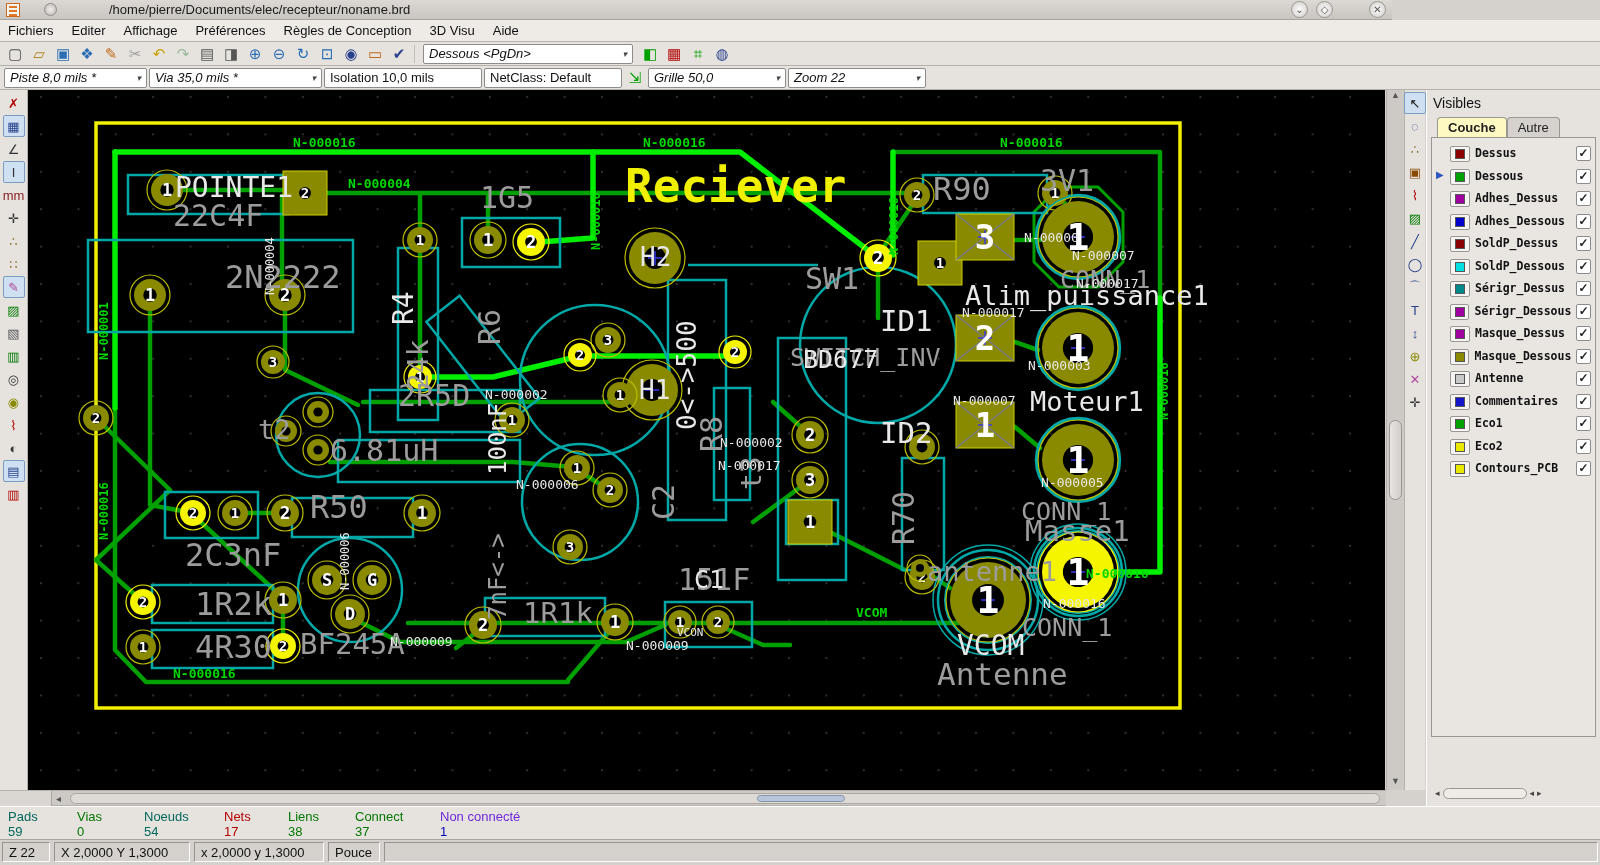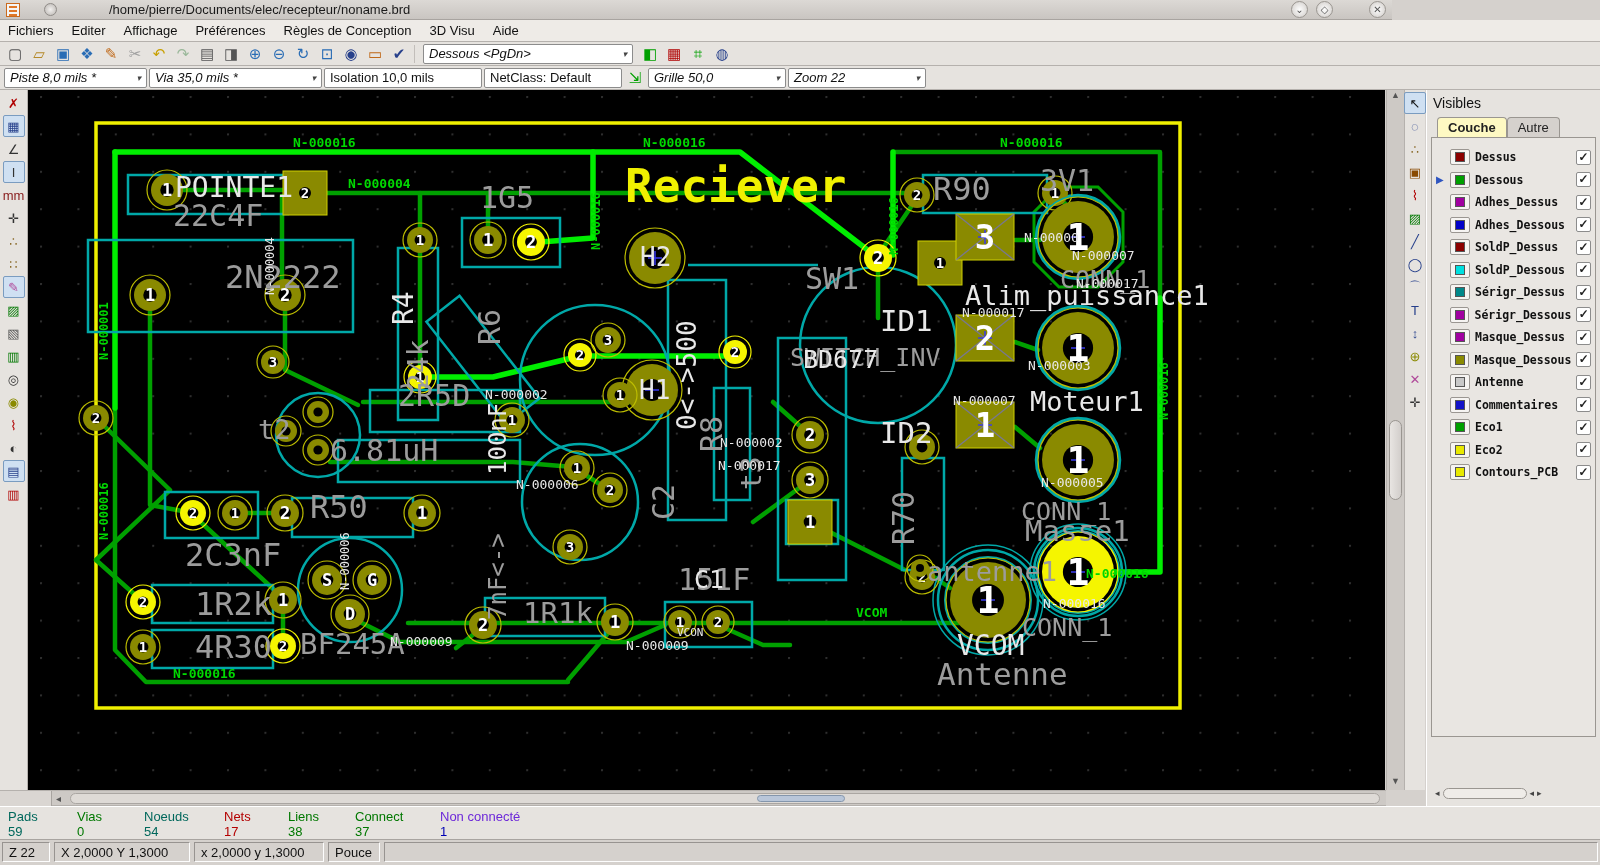--- a/index.html
+++ b/index.html
@@ -64,21 +64,21 @@
 
   
   #panel { position:absolute; top:90px; left:1426px; width:174px; height:716px;
     background:#e6e3df; border-left:1px solid #fff; padding:3px 4px; }
   #panel-title { font-size:14px; color:#111; padding:2px 2px 6px 2px; }
   .tabs { display:flex; margin-left:6px; }
   .tab { font-size:13px; padding:2px 10px; border:1px solid #9a9691; border-bottom:none;
     border-radius:4px 4px 0 0; background:#d5d1cd; color:#222; }
   .tab.active { background:#fef9c3; font-weight:bold; position:relative; z-index:2; }
   #layer-list { border:1px solid #9a9691; background:#e9e6e2; height:600px; padding:8px 4px 0 4px; }
-  .layer-row { display:flex; align-items:center; height:22.5px; gap:5px; position:relative; padding-left:14px; }
+  .layer-row { display:flex; align-items:flex-start; height:22.5px; gap:5px; position:relative; padding-left:14px; }
   .layer-arrow { position:absolute; left:0; font-size:10px; color:#2f55c0; }
   .swatch-btn { width:20px; height:16px; background:#f6f4f2; border:1px solid #9a9691; border-radius:2px;
     display:flex; align-items:center; justify-content:center; }
   .swatch { width:10px; height:10px; border:1px solid #555; }
   .layer-label { font-family:"DejaVu Sans Mono", monospace; font-size:11.5px; font-weight:bold; color:#111; }
   .layer-check { margin-left:auto; width:15px; height:15px; background:#fff; border:1px solid #8c8c8c;
     border-radius:2px; font-size:12px; line-height:13px; text-align:center; color:#222; font-weight:bold; }
   #panel-hscroll { position:absolute; left:8px; bottom:6px; width:158px; height:14px; display:flex; align-items:center; gap:3px; }
   #panel-hthumb { width:84px; height:11px; background:#efecE8; border:1px solid #9a9691; border-radius:6px; }
   .parrow { font-size:9px; color:#444; }

